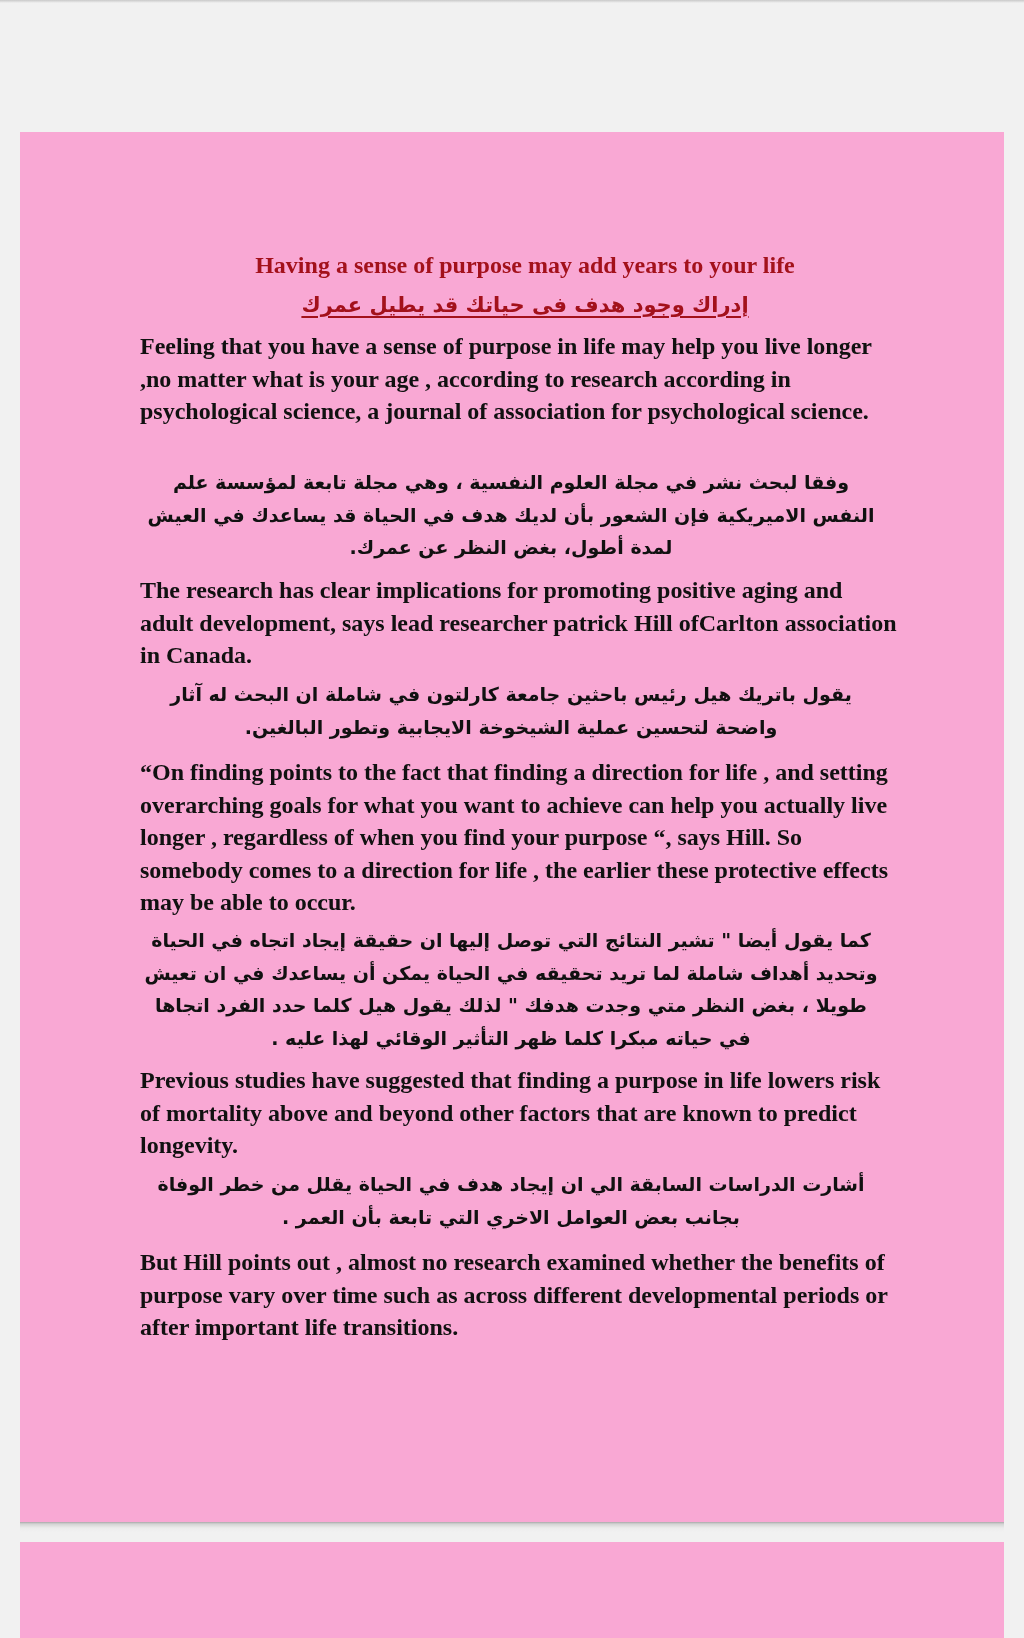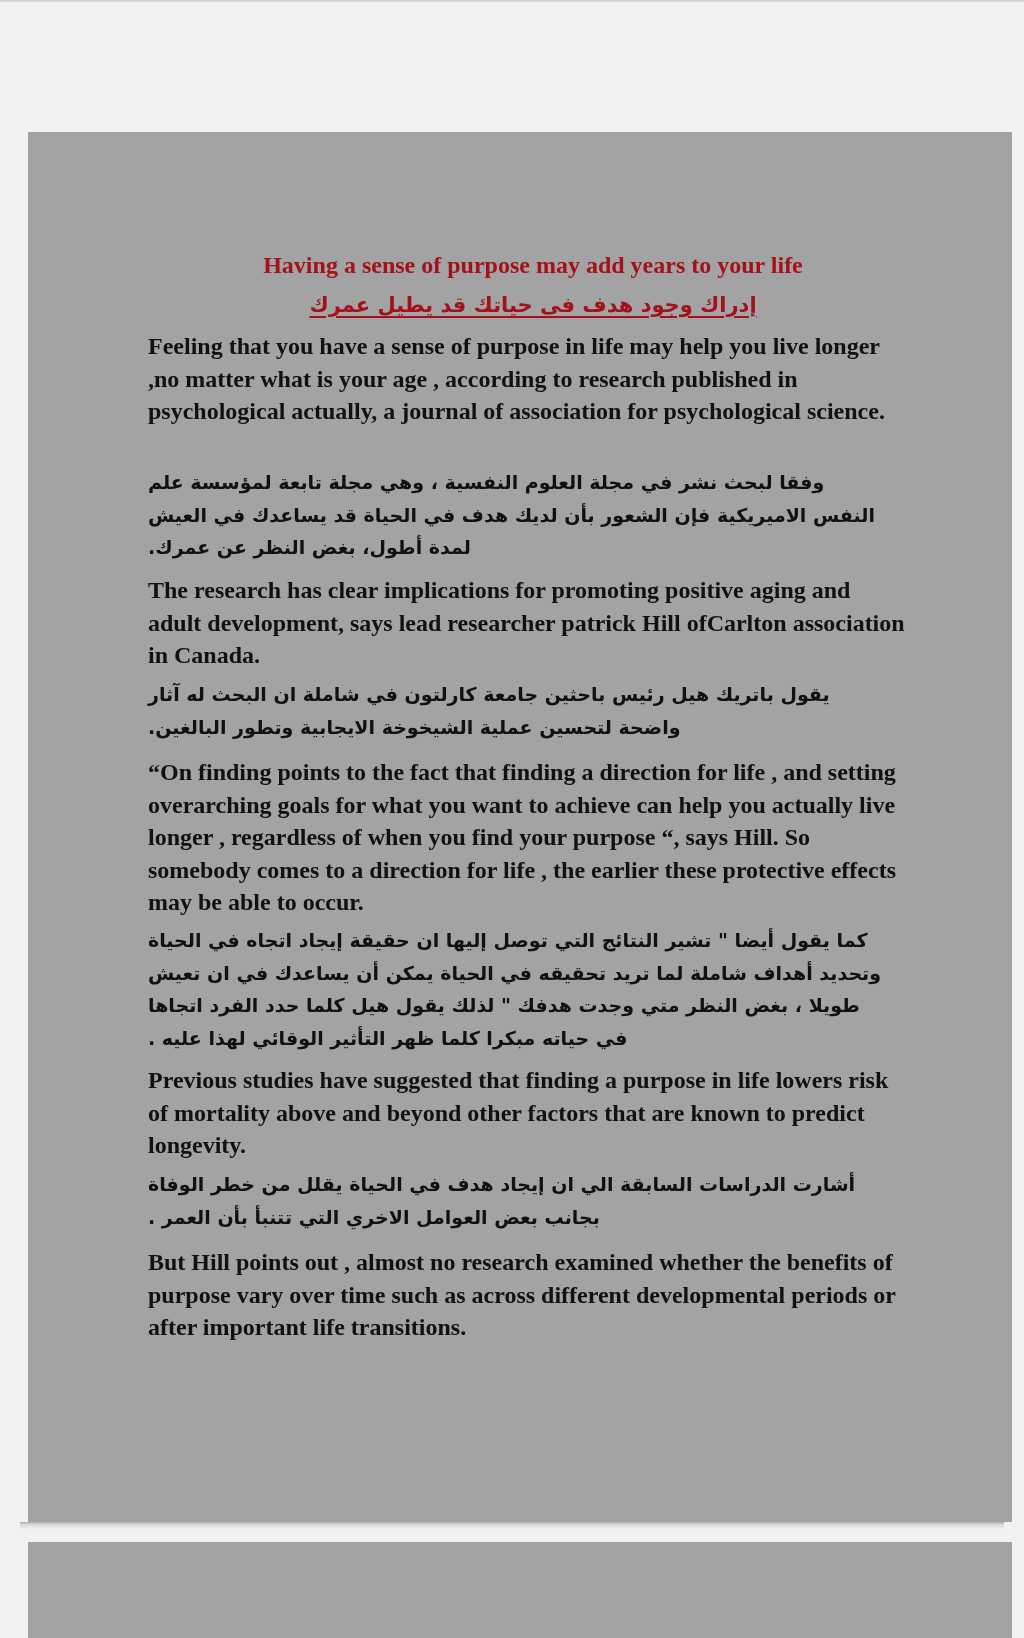--- a/index.html
+++ b/index.html
@@ -7,21 +7,21 @@
       width: 1024px; height: 1638px;
       background: #f1f1f1;
       position: relative; overflow: hidden;
       font-family: "Liberation Serif", serif;
     }
     .top-edge {
       position: absolute; left: 0; top: 0; width: 1024px; height: 3px;
       background: linear-gradient(#c9c9c9, #f1f1f1);
     }
     .page {
-      position: absolute; left: 28px; width: 984px; background: #a3a3a3;
+      position: absolute; left: 20px; width: 984px; background: #f9a8d4;
     }
     .page-1 { top: 132px; height: 1390px; }
     .page-shadow {
       position: absolute; left: 20px; top: 1522px; width: 984px; height: 10px;
       background: linear-gradient(#a9a9a9 0px, #d4d4d4 2px, #ececec 6px, #f1f1f1 10px);
     }
     .page-2 { top: 1542px; height: 120px; }
     .content { position: absolute; left: 120px; top: 0; width: 770px; }
     .title-en {
       position: absolute; top: 118px; left: 0; width: 770px; text-align: center;
@@ -35,39 +35,39 @@
     .title-ar span { text-decoration: underline; text-decoration-thickness: 2px; text-underline-offset: 4px; margin-top: 19px; }
     .para-en {
       position: absolute; left: 0; width: 760px;
       font-weight: bold; font-size: 24px; line-height: 32.5px; color: #111;
       margin: 0;
     }
     .para-ar {
       position: absolute; left: 0; width: 742px;
       font-family: "DejaVu Sans", sans-serif; font-weight: bold;
       font-size: 19px; line-height: 32.5px; color: #111;
-      direction: rtl; text-align: left; margin: 0;
+      direction: rtl; text-align: center; margin: 0;
     }
   </style>
 </head>
 <body>
 
 <div class="top-edge"></div>
 
 <div class="page page-1">
   <div class="content">
     <div class="title-en">Having a sense of purpose may add years to your life</div>
     <div class="title-ar"><span>إدراك وجود هدف فى حياتك قد يطيل عمرك</span></div>
 
-    <p class="para-en" style="top:198px">Feeling that you have a sense of purpose in life may help you live longer ,no matter what is your age , according to research published in psychological actually,  a journal of association for psychological science.</p>
+    <p class="para-en" style="top:198px">Feeling that you have a sense of purpose in life may help you live longer ,no matter what is your age , according to research according in psychological science,  a journal of association for psychological science.</p>
     <p class="para-ar" style="top:334px">وفقا لبحث نشر في مجلة العلوم النفسية  ، وهي مجلة تابعة لمؤسسة علم النفس الاميريكية فإن الشعور بأن لديك هدف في الحياة قد يساعدك في العيش لمدة أطول، بغض النظر عن عمرك.</p>
     <p class="para-en" style="top:442px">The research has clear implications for promoting positive aging and adult development,  says  lead researcher patrick Hill ofCarlton association in Canada.</p>
     <p class="para-ar" style="top:546px">يقول باتريك هيل  رئيس باحثين جامعة  كارلتون في شاملة ان البحث له آثار واضحة لتحسين عملية الشيخوخة الايجابية وتطور البالغين.</p>
     <p class="para-en" style="top:624px">“On finding points to the fact that finding a direction for life , and setting overarching goals for what you want to achieve can help you actually live longer , regardless of when you find your purpose “, says Hill. So somebody comes to a direction for life , the earlier these protective effects may be able to occur.</p>
     <p class="para-ar" style="top:792px">كما يقول أيضا " تشير النتائج التي توصل إليها ان حقيقة إيجاد اتجاه في الحياة وتحديد أهداف شاملة لما تريد تحقيقه في الحياة يمكن أن يساعدك في ان تعيش طويلا ، بغض النظر متي وجدت هدفك " لذلك يقول هيل كلما حدد الفرد اتجاها في حياته مبكرا كلما ظهر التأثير الوقائي لهذا عليه .</p>
     <p class="para-en" style="top:932px">Previous studies have suggested that finding a purpose in life lowers risk of mortality above and beyond other factors that are known to predict longevity.</p>
-    <p class="para-ar" style="top:1036px">أشارت الدراسات السابقة الي ان إيجاد هدف في الحياة يقلل من خطر الوفاة بجانب بعض العوامل الاخري التي تتنبأ بأن العمر .</p>
+    <p class="para-ar" style="top:1036px">أشارت الدراسات السابقة الي ان إيجاد هدف في الحياة يقلل من خطر الوفاة بجانب بعض العوامل الاخري التي تابعة بأن العمر .</p>
     <p class="para-en" style="top:1114px">But Hill points out , almost no research examined whether the benefits of purpose vary over time such as across different developmental periods or after important life transitions.</p>
   </div>
 </div>
 <div class="page-shadow"></div>
 
 <div class="page page-2"></div>
 
 </body></html>

